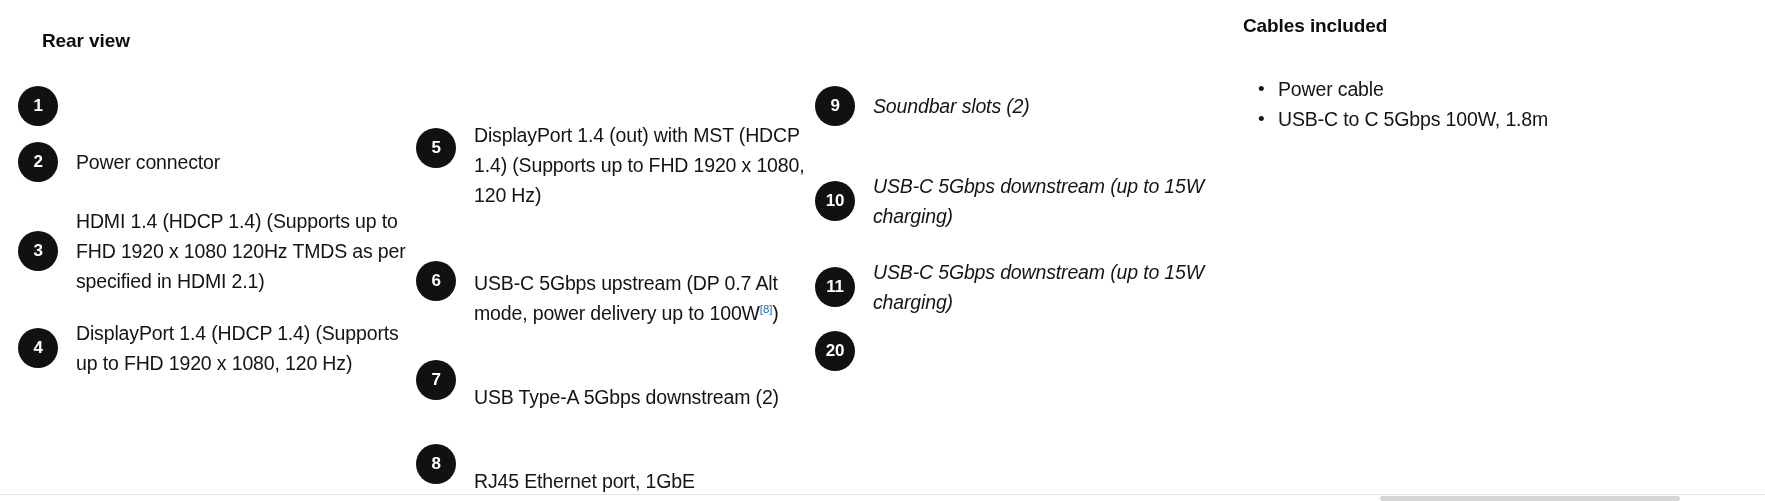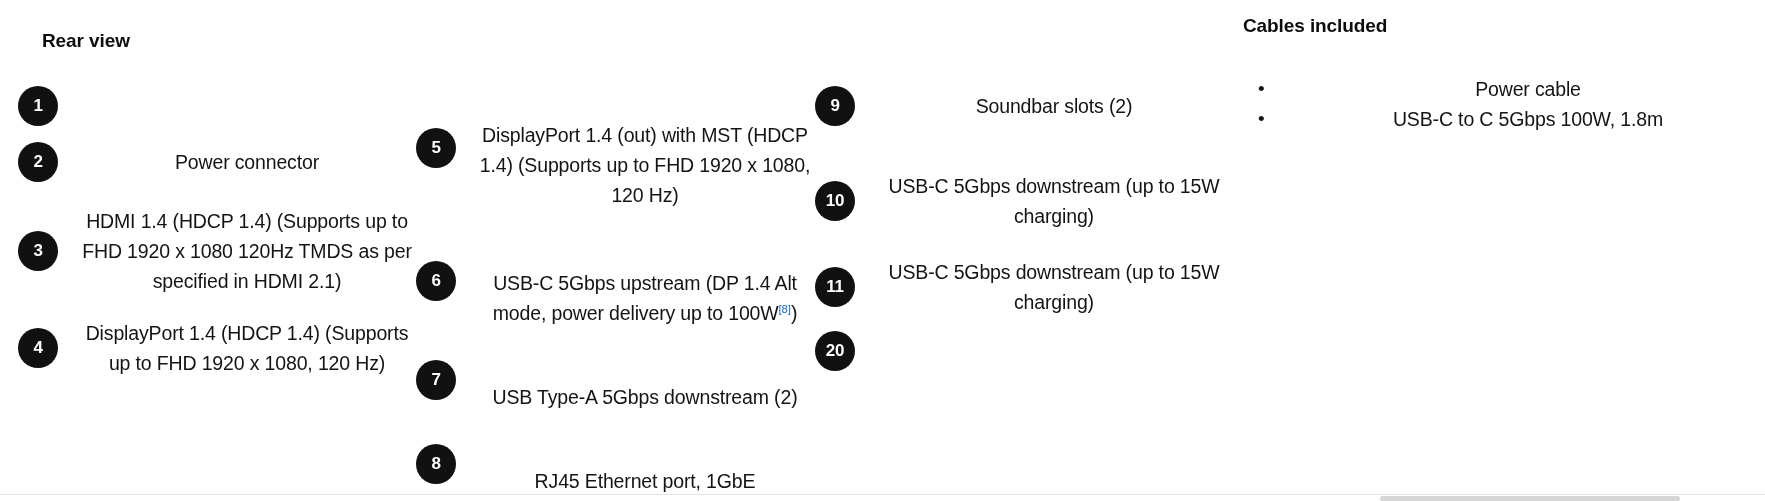--- a/index.html
+++ b/index.html
@@ -13,21 +13,20 @@
     font-family: "Liberation Sans", sans-serif;
     color: #1a1a1a;
     position: relative;
     overflow: hidden;
   }
 
   .page {
     position: relative;
     width: 1455px;
     height: 501px;
-    text-align: center;
   }
 
   
   .section-title {
     position: absolute;
     font-size: 19px;
     font-weight: bold;
     color: #0d0d0d;
     letter-spacing: -0.1px;
     white-space: nowrap;
@@ -91,21 +90,21 @@
   #col-2 .callout:nth-child(3) { margin-bottom: 20px; }
 
   #col-3 { top: 86px; }
   #col-3 .callout:nth-child(1) { margin-bottom: 26px; }
   #col-3 .callout:nth-child(2) { margin-bottom: 26px; margin-top: 45px; }
   #col-3 .callout:nth-child(3) { }
 
   
   #col-2 .callout-text { width: 370px; margin-top: 34px; }
   #col-1 .callout-text { width: 360px; }
-  #col-3 .callout-text { width: 380px; }
+  #col-3 .callout-text { width: 380px; font-style: italic; }
 
   
   #cables-list {
     position: absolute;
     left: 1250px;
     top: 74px;
     margin: 0;
     padding: 0 0 0 28px;
     list-style: none;
     width: 500px;
@@ -178,21 +177,21 @@
 
   <div class="callout-col" id="col-2">
 
     <div class="callout">
       <div class="badge">5</div>
       <div class="callout-text">DisplayPort 1.4 (out) with MST (HDCP 1.4) (Supports up to FHD 1920 x 1080, 120 Hz)</div>
     </div>
 
     <div class="callout">
       <div class="badge">6</div>
-      <div class="callout-text"><span>USB-C 5Gbps upstream (DP 1.4 Alt mode, power delivery up to 100W</span><sup class="ref">[8]</sup><span>)</span></div>
+      <div class="callout-text"><span>USB-C 5Gbps upstream (DP 0.7 Alt mode, power delivery up to 100W</span><sup class="ref">[8]</sup><span>)</span></div>
     </div>
 
     <div class="callout">
       <div class="badge">7</div>
       <div class="callout-text">USB Type-A 5Gbps downstream (2)</div>
     </div>
 
     <div class="callout">
       <div class="badge">8</div>
       <div class="callout-text">RJ45 Ethernet port, 1GbE</div>

